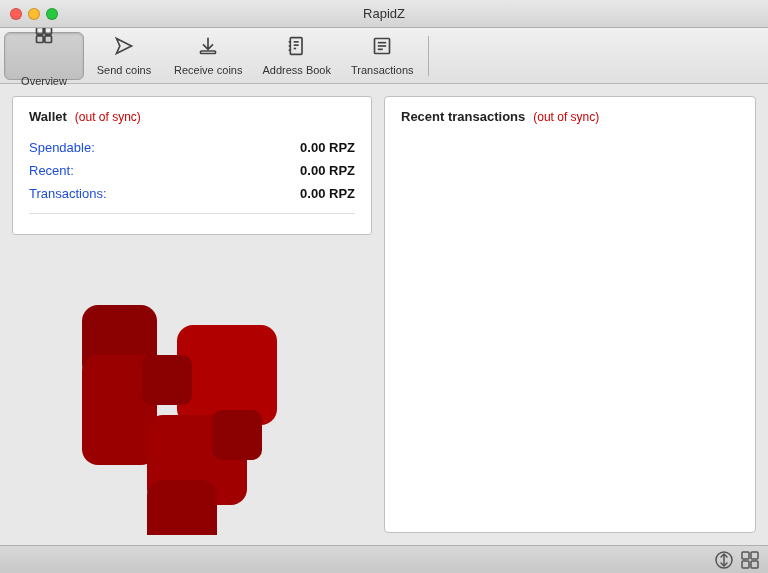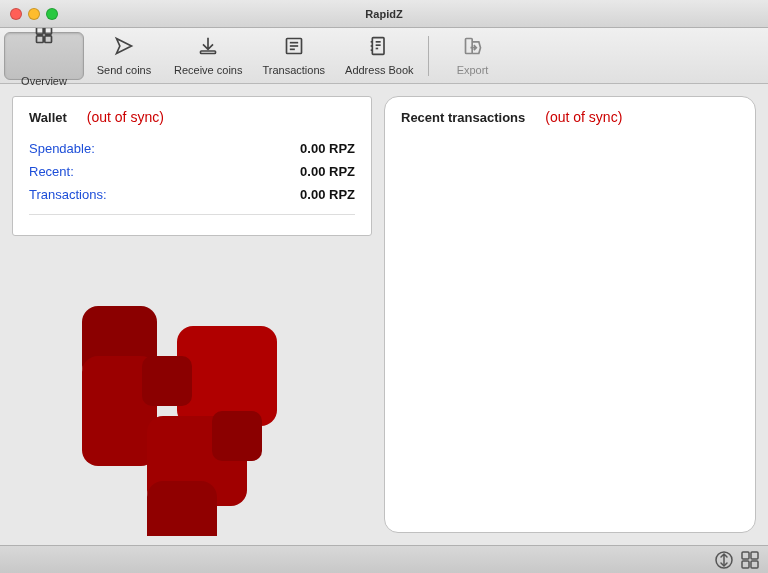--- a/index.html
+++ b/index.html
@@ -16,23 +16,23 @@
     .title-bar {
       height: 28px;
       background: linear-gradient(to bottom, #e8e8e8, #d4d4d4);
       display: flex;
       align-items: center;
       justify-content: center;
       position: relative;
       border-bottom: 1px solid #b0b0b0;
     }
     .title-bar-title {
-      font-size: 11px;
+      font-size: 13px;
       color: #333;
-      font-weight: 700;
+      font-weight: 400;
     }
     .window-controls {
       position: absolute;
       left: 10px;
       display: flex;
       gap: 6px;
       align-items: center;
     }
     .wc-btn {
       width: 12px;
@@ -115,24 +115,23 @@
       align-items: center;
       gap: 8px;
       margin-bottom: 12px;
     }
     .wallet-title {
       font-size: 13px;
       font-weight: 600;
       color: #222;
     }
     .out-of-sync {
-      font-size: 14px;
+      font-size: 12px;
       color: #cc0000;
       font-weight: 500;
-      margin-left: 12px;
     }
     .wallet-row {
       display: flex;
       justify-content: space-between;
       align-items: center;
       padding: 4px 0;
     }
     .wallet-row-label {
       color: #1d4ed8;
       font-size: 13px;
@@ -161,21 +160,21 @@
     .logo-svg {
       width: 280px;
       height: 280px;
     }
 
     
     .transactions-panel {
       flex: 1;
       background: white;
       border: 1px solid #c0c0c0;
-      border-radius: 14px;
+      border-radius: 4px;
       padding: 12px 16px;
     }
     .transactions-header {
       display: flex;
       align-items: center;
       gap: 8px;
       margin-bottom: 12px;
     }
     .transactions-title {
       font-size: 13px;
@@ -247,61 +246,51 @@
   </button>
 
   <button class="toolbar-btn">
     <span class="btn-icon">
       <svg class="icon-svg" viewBox="0 0 24 24" fill="none" stroke="#444" stroke-width="2">
         <path d="M12 2 L12 16 M6 10 L12 16 L18 10"></path>
         <rect x="3" y="18" width="18" height="3" rx="1"></rect>
       </svg>
     </span>
     <span class="btn-label">Receive coins</span>
-  </button>
-
-  <button class="toolbar-btn">
-    <span class="btn-icon">
-      <svg class="icon-svg" viewBox="0 0 24 24" fill="none" stroke="#444" stroke-width="2">
-        <rect x="3" y="3" width="18" height="18" rx="1"></rect>
-        <line x1="7" y1="8" x2="17" y2="8"></line>
-        <line x1="7" y1="12" x2="17" y2="12"></line>
-        <line x1="7" y1="16" x2="13" y2="16"></line>
-      </svg>
-    </span>
-    <span class="btn-label">Transactions</span>
   </button>
 
   <button class="toolbar-btn">
     <span class="btn-icon">
       <svg class="icon-svg" viewBox="0 0 24 24" fill="none" stroke="#444" stroke-width="2">
         <rect x="4" y="2" width="14" height="20" rx="1"></rect>
         <line x1="8" y1="7" x2="14" y2="7"></line>
         <line x1="8" y1="11" x2="14" y2="11"></line>
         <line x1="8" y1="15" x2="11" y2="15"></line>
         <line x1="2" y1="7" x2="4" y2="7"></line>
         <line x1="2" y1="12" x2="4" y2="12"></line>
         <line x1="2" y1="17" x2="4" y2="17"></line>
       </svg>
     </span>
     <span class="btn-label">Address Book</span>
   </button>
 
+  <button class="toolbar-btn">
+    <span class="btn-icon">
+      <svg class="icon-svg" viewBox="0 0 24 24" fill="none" stroke="#444" stroke-width="2">
+        <rect x="3" y="3" width="18" height="18" rx="1"></rect>
+        <line x1="7" y1="8" x2="17" y2="8"></line>
+        <line x1="7" y1="12" x2="17" y2="12"></line>
+        <line x1="7" y1="16" x2="13" y2="16"></line>
+      </svg>
+    </span>
+    <span class="btn-label">Transactions</span>
+  </button>
+
   <div class="toolbar-separator"></div>
 
-  <button class="toolbar-btn">
-    <span class="btn-icon">
-      <svg class="icon-svg" viewBox="0 0 24 24" fill="none" stroke="#888" stroke-width="2">
-        <path d="M9 14 L15 14 M13 11 L16 14 L13 17"></path>
-        <rect x="3" y="3" width="8" height="18" rx="1"></rect>
-        <path d="M11 7 L19 7 L21 14 L19 21 L11 21"></path>
-      </svg>
-    </span>
-    <span class="btn-label" style="color:#888;">Export</span>
-  </button>
 </div>
 
 <div class="main-content">
 
   <div class="wallet-panel">
     <div class="wallet-box">
       <div class="wallet-header">
         <span class="wallet-title">Wallet</span>
         <span class="out-of-sync">(out of sync)</span>
       </div>

